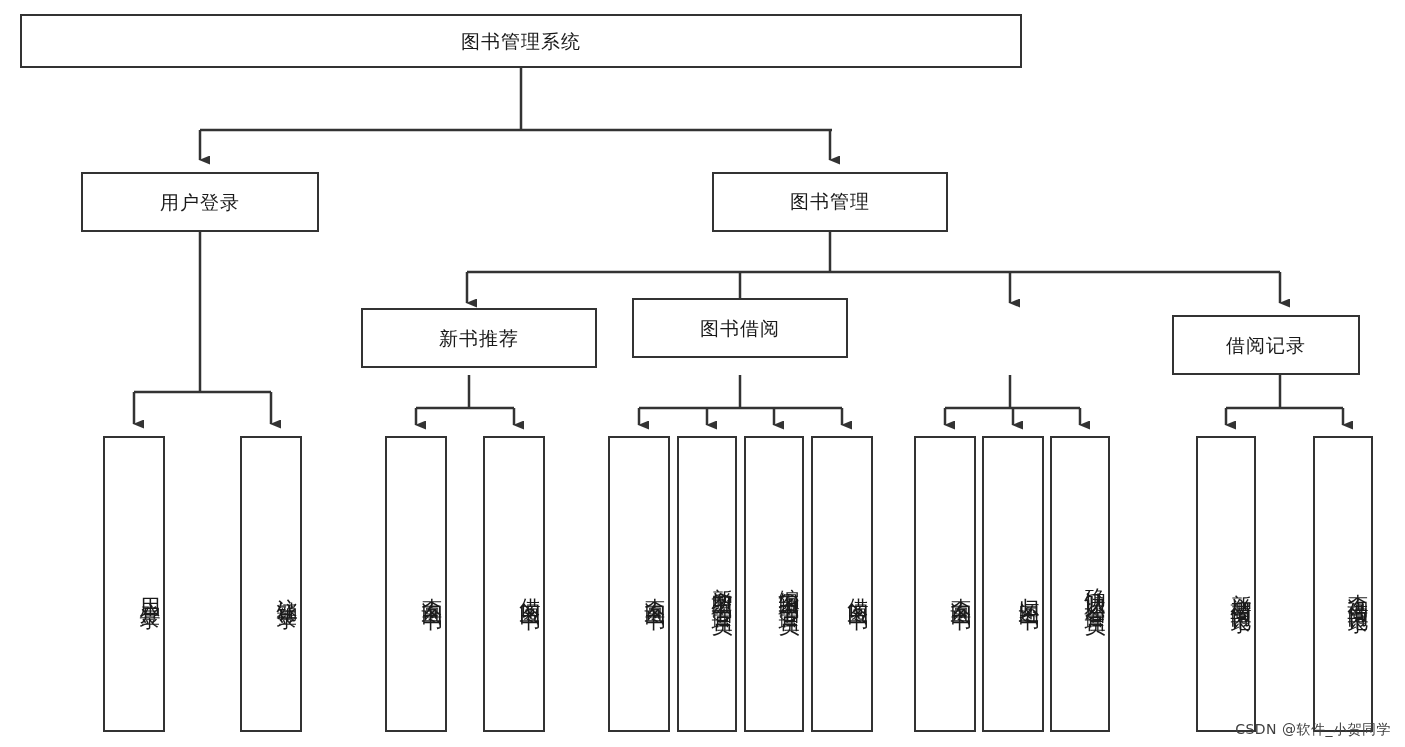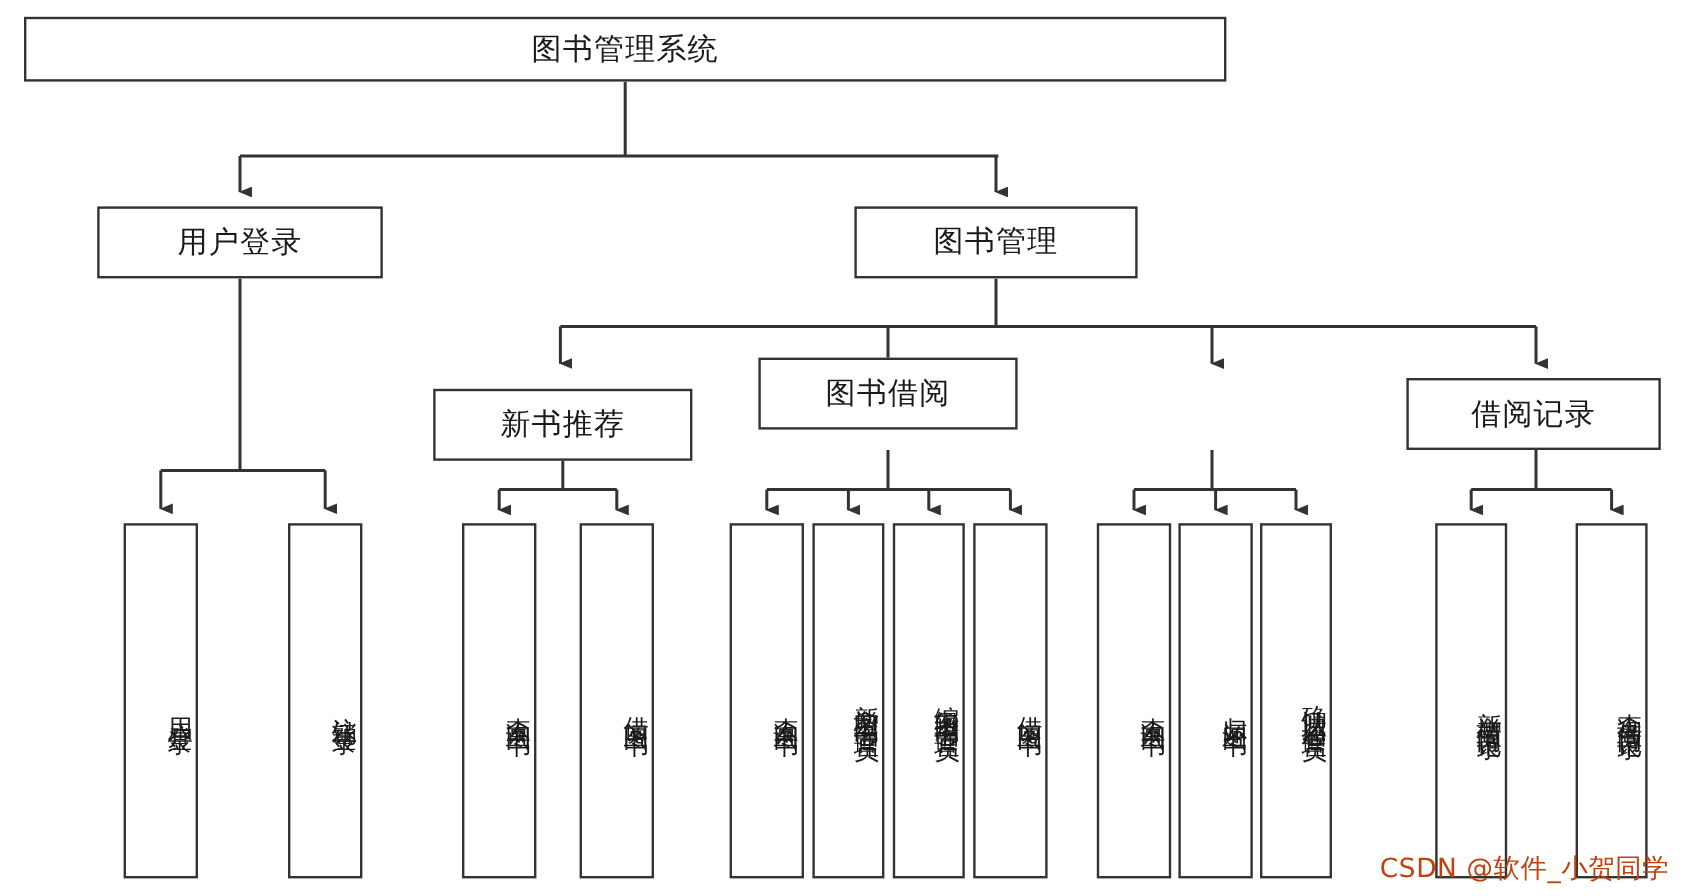--- a/index.html
+++ b/index.html
@@ -28,21 +28,21 @@
     position: absolute;
     box-sizing: border-box;
     border: 2.5px solid #333333;
     background: #ffffff;
     display: flex;
     align-items: center;
     justify-content: center;
     color: #1a1a1a;
   }
   .node.horiz {
-    font-size: 25px;
+    font-size: 19px;
     letter-spacing: 1px;
     line-height: 1.2;
   }
   .node.vert {
     writing-mode: vertical-rl;
     text-orientation: upright;
     font-size: 21px;
     letter-spacing: 4px;
     line-height: 1.25;
     padding-top: 10px;
@@ -51,22 +51,22 @@
   }
   .node .label {
     display: block;
     text-align: center;
     white-space: nowrap;
   }
   #watermark {
     position: absolute;
     right: 14px;
     bottom: 8px;
-    font-size: 22px;
-    color: #c2410c;
+    font-size: 14px;
+    color: #404040;
     white-space: nowrap;
     letter-spacing: 0.5px;
   }
 </style>
 </head>
 <body>
 
 <div id="canvas">
 
   <svg id="edges" viewBox="0 0 1405 747" xmlns="http://www.w3.org/2000/svg">
@@ -123,27 +123,27 @@
     <span class="label">图书管理系统</span>
   </div>
 
   <div class="node horiz" style="left:81px;top:172px;width:238px;height:60px;">
     <span class="label">用户登录</span>
   </div>
   <div class="node horiz" style="left:712px;top:172px;width:236px;height:60px;font-family:Liberation Serif, serif;">
     <span class="label">图书管理</span>
   </div>
 
-  <div class="node horiz" style="left:361px;top:324px;width:216px;height:60px;">
+  <div class="node horiz" style="left:361px;top:308px;width:236px;height:60px;">
     <span class="label">新书推荐</span>
   </div>
   <div class="node horiz" style="left:632px;top:298px;width:216px;height:60px;">
     <span class="label">图书借阅</span>
   </div>
-  <div class="node horiz" style="left:1172px;top:315px;width:212px;height:60px;">
+  <div class="node horiz" style="left:1172px;top:315px;width:188px;height:60px;">
     <span class="label">借阅记录</span>
   </div>
 
   <div class="node vert" style="left:103px;top:436px;width:62px;height:296px;">
     <span class="label">用户登录</span>
   </div>
   <div class="node vert" style="left:240px;top:436px;width:62px;height:296px;">
     <span class="label">注销登录</span>
   </div>
 

